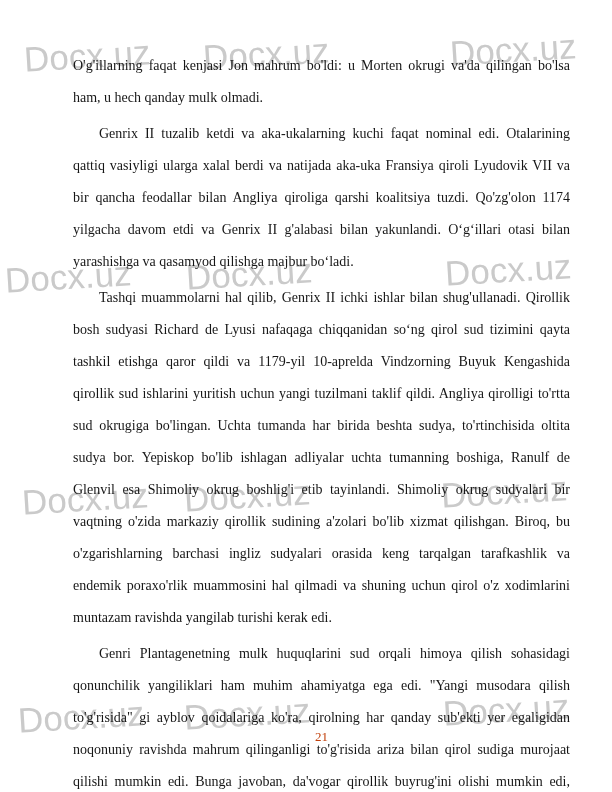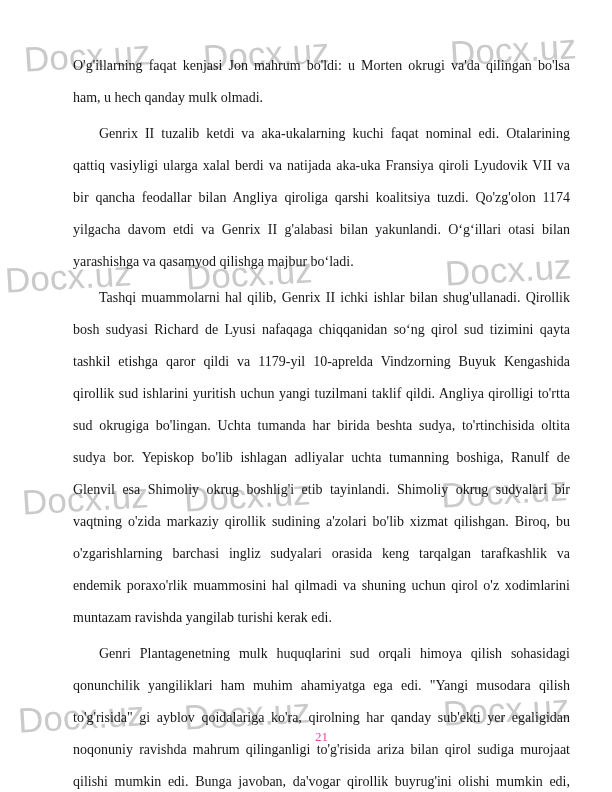--- a/index.html
+++ b/index.html
@@ -66,21 +66,21 @@
   .content p.indent {
     text-indent: 26px;
   }
   .page-number {
     position: absolute;
     left: 73px;
     top: 730px;
     width: 497px;
     z-index: 1;
     text-align: center;
-    color: #ec4899;
+    color: #c2410c;
     font-size: 13px;
     line-height: 13px;
   }
 </style>
 </head>
 <body>
 
 <div class="page">
 
   <div class="wm-layer">

